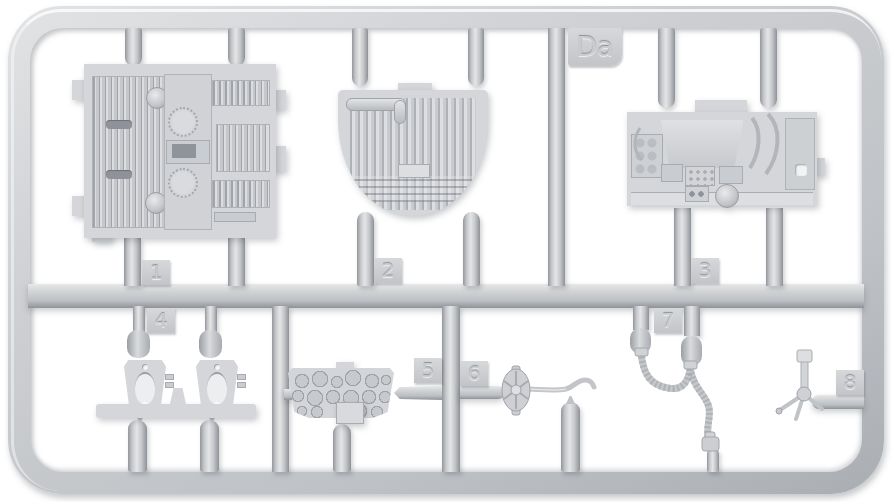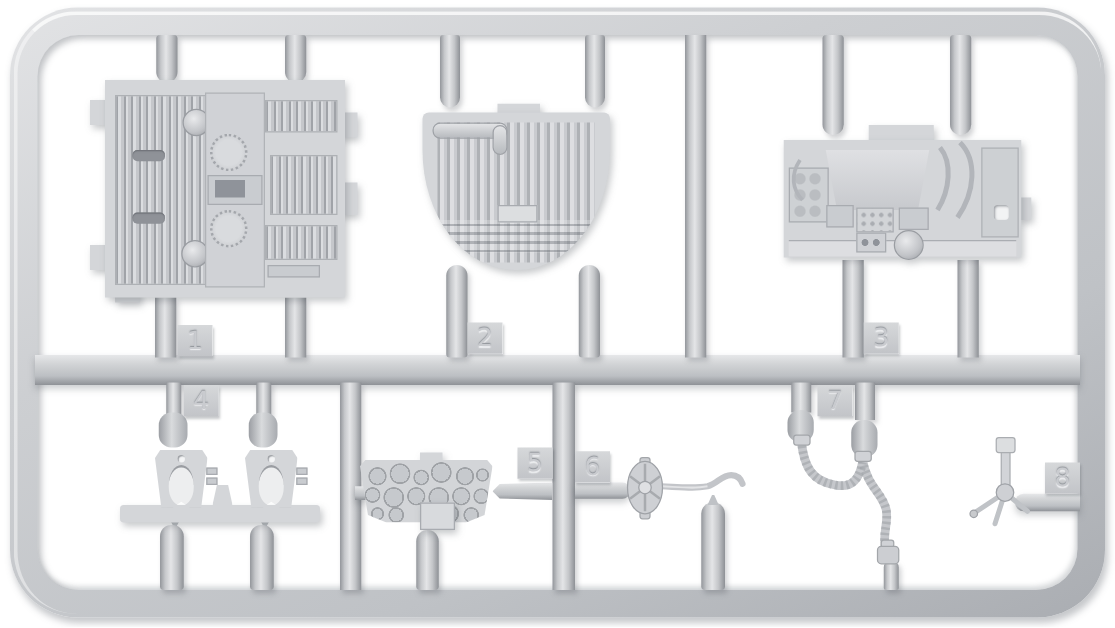--- a/index.html
+++ b/index.html
@@ -179,20 +179,21 @@
       radial-gradient(circle at 45px 29px,#c6c9cd 6px,#9fa2a6 6px 7px,transparent 7.5px),
       radial-gradient(circle at 63px 30px,#c6c9cd 7px,#9fa2a6 7px 8px,transparent 8.5px),
       radial-gradient(circle at 81px 29px,#c6c9cd 6px,#9fa2a6 6px 7px,transparent 7.5px),
       radial-gradient(circle at 97px 29px,#c6c9cd 5px,#9fa2a6 5px 6px,transparent 6.5px),
       radial-gradient(circle at 14px 43px,#c6c9cd 4px,#9fa2a6 4px 5px,transparent 5.5px),
       radial-gradient(circle at 29px 44px,#c6c9cd 5px,#9fa2a6 5px 6px,transparent 6.5px),
       radial-gradient(circle at 72px 43px,#c6c9cd 6px,#9fa2a6 6px 7px,transparent 7.5px),
       radial-gradient(circle at 89px 44px,#c6c9cd 5px,#9fa2a6 5px 6px,transparent 6.5px),#d3d5d8"></div>
   <div class="abs part blockline" style="left:336px;top:402px;width:26px;height:20px;background:#d8dadd"></div>
 
+  <div class="abs tag tagDa" style="left:568px;top:28px">Da</div>
   <div class="abs tag" style="left:142px;top:260px">1</div>
   <div class="abs tag" style="left:374px;top:258px">2</div>
   <div class="abs tag" style="left:691px;top:258px">3</div>
   <div class="abs tag" style="left:147px;top:308px">4</div>
   <div class="abs tag" style="left:414px;top:358px">5</div>
   <div class="abs tag" style="left:460px;top:361px">6</div>
   <div class="abs tag" style="left:654px;top:308px">7</div>
   <div class="abs tag" style="left:836px;top:370px">8</div>
 
   <svg class="abs" width="892" height="502" style="left:0;top:0">

